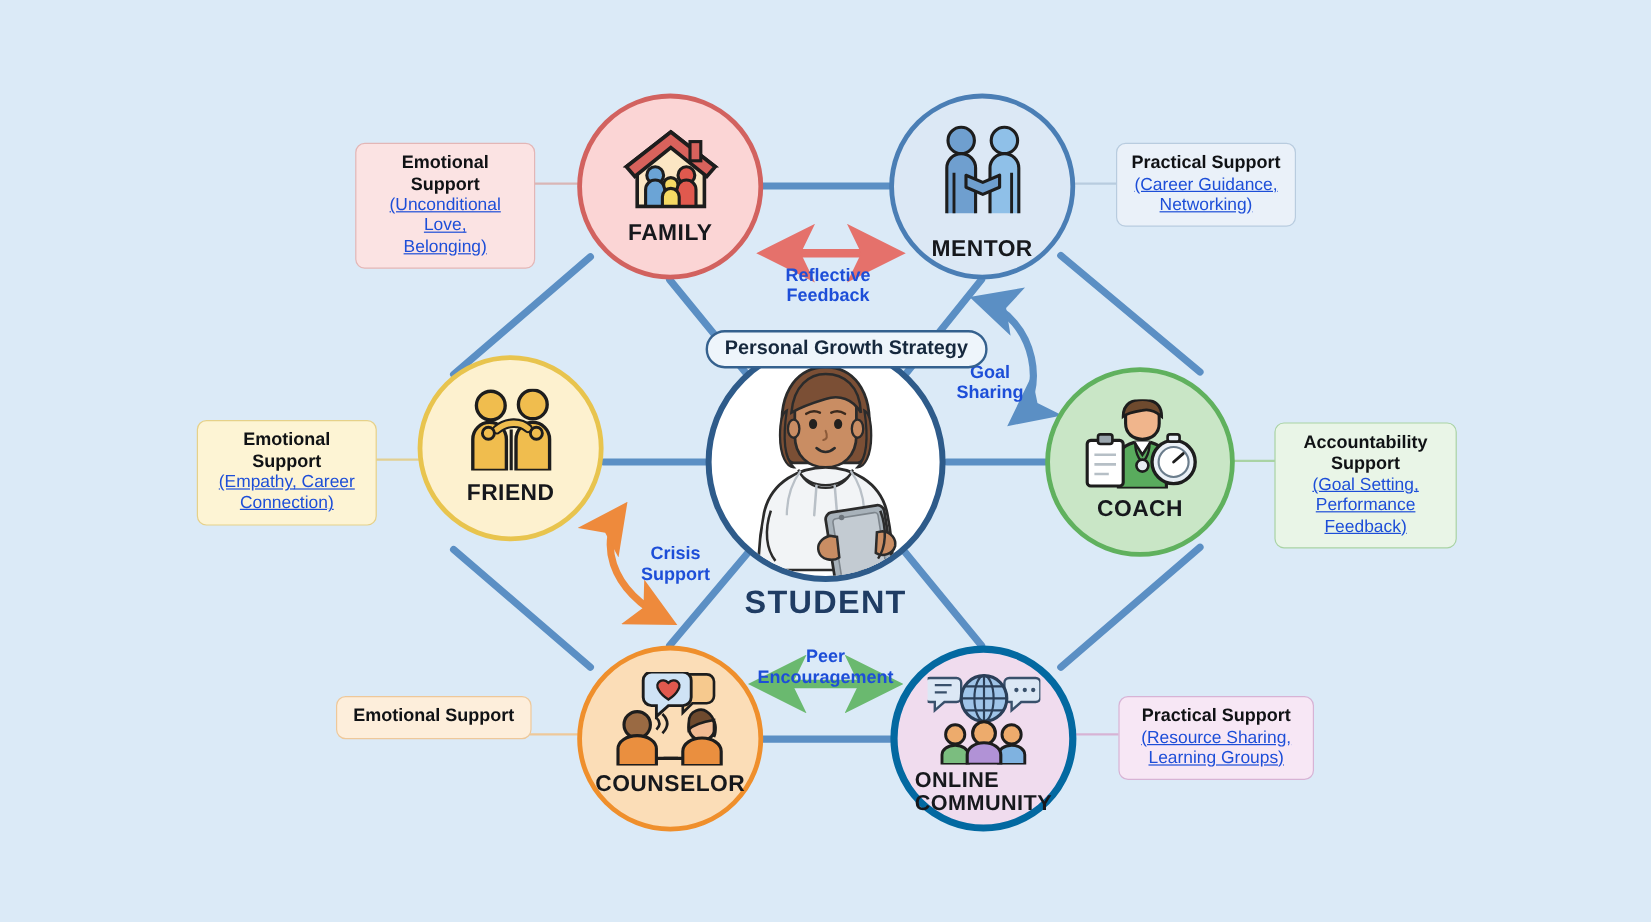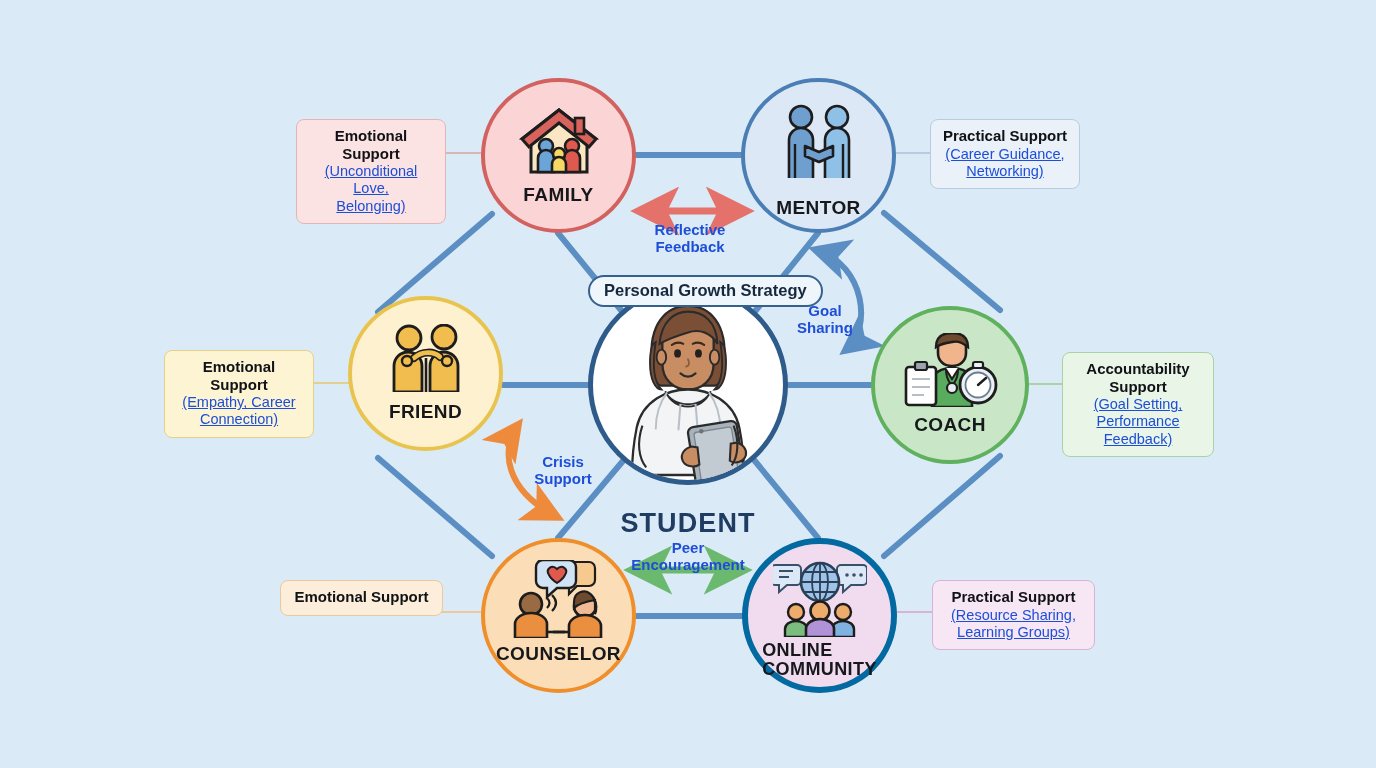--- a/index.html
+++ b/index.html
@@ -203,21 +203,21 @@
       <circle cx="114" cy="154" r="2.4" fill="#6d757c"></circle>
 
       <path d="M104 170 c-8 2 -12 8 -10 14 c2 7 12 9 18 5 l-2 -18 Z" fill="#c98d63" stroke="#2b2b2b" stroke-width="2.2"></path>
       <path d="M150 166 c8 1 12 7 11 13 c-2 7 -11 10 -17 6 l1 -18 Z" fill="#c98d63" stroke="#2b2b2b" stroke-width="2.2"></path>
 
       <path d="M52 148 C46 166 48 182 56 192" stroke="#2b2b2b" stroke-width="2.2" fill="none"></path>
       <path d="M148 148 C154 164 153 180 146 190" stroke="#2b2b2b" stroke-width="2.2" fill="none"></path>
     </svg>
   </div>
 
-  <div id="student-caption" style="left:588px;top:508px;width:200px;">STUDENT</div>
+  <div id="student-caption" style="left:588px;top:487px;width:200px;">STUDENT</div>
 
   <div id="strategy-chip" style="left:588px;top:275px;">Personal Growth Strategy</div>
 
   <div class="node" style="left:481px;top:78px;width:155px;height:155px;background:#fbd5d5;border:4px solid #d2625f;padding-top:24px;">
     <span class="icon">
       <svg width="80" height="72" viewBox="0 0 80 72">
         <path d="M40 4 L76 32 L68 32 L68 66 L12 66 L12 32 L4 32 Z" fill="#fbe6c4" stroke="#1d1d1d" stroke-width="3"></path>
         <path d="M40 4 L77 33 L70 41 L40 17 L10 41 L3 33 Z" fill="#d8625c" stroke="#1d1d1d" stroke-width="3"></path>
         <rect x="56" y="12" width="9" height="16" fill="#d8625c" stroke="#1d1d1d" stroke-width="2.6"></rect>
         <circle cx="27" cy="40" r="7" fill="#6ba4d6" stroke="#1d1d1d" stroke-width="2.6"></circle>

